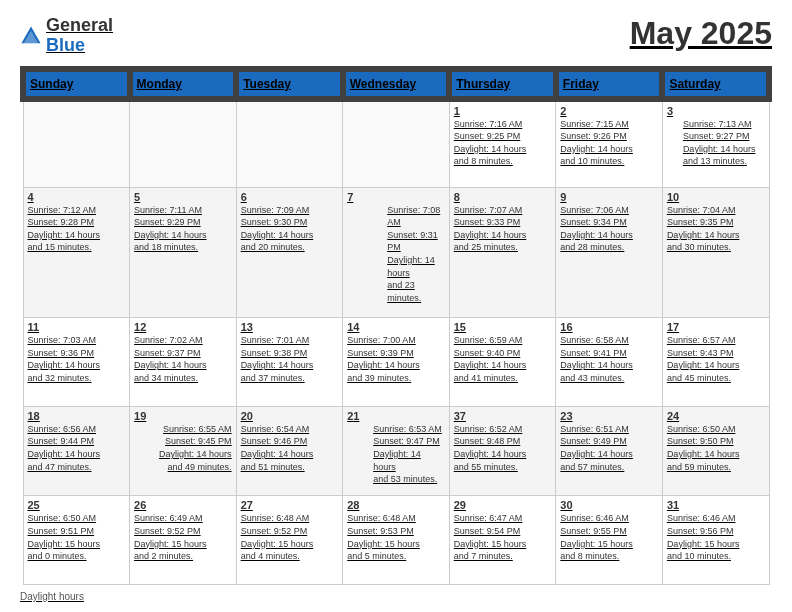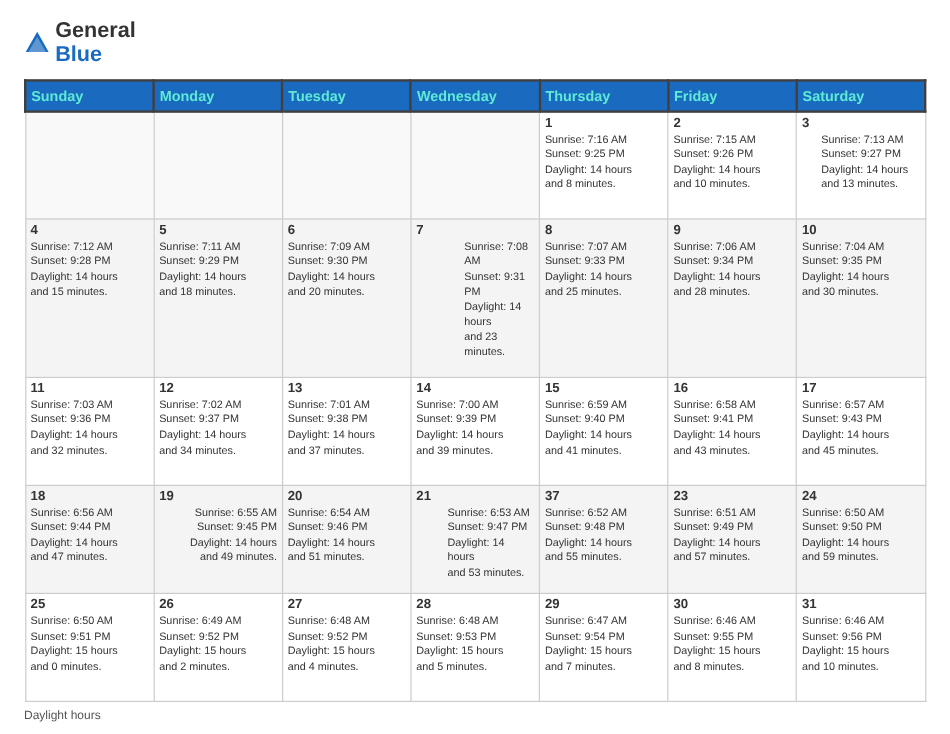--- a/index.html
+++ b/index.html
@@ -9,20 +9,21 @@
       width: 792px;
       height: 612px;
       overflow: hidden;
     }
     .page {
       width: 792px;
       height: 612px;
       padding: 16px 20px 10px 20px;
       display: flex;
       flex-direction: column;
+      text-decoration: underline;
     }
     .header {
       display: flex;
       justify-content: space-between;
       align-items: flex-start;
       margin-bottom: 10px;
     }
     .logo {
       display: flex;
       align-items: center;
@@ -54,26 +55,26 @@
     }
     .calendar {
       flex: 1;
       border: 1px solid #ccc;
       border-collapse: collapse;
       width: 100%;
       table-layout: fixed;
     }
     .calendar th {
       background: #1a6bbf;
-      color: #5eead4;
+      color: #000000;
       font-size: 12px;
       font-weight: bold;
       padding: 5px 4px;
       text-align: left;
-      border: 2px solid #404040;
+      border: 6px solid #404040;
     }
     .calendar td {
       border: 1px solid #ccc;
       vertical-align: top;
       padding: 3px 4px;
       font-size: 9.5px;
       color: #333;
       background: #fff;
       height: 82px;
     }
@@ -116,20 +117,21 @@
       <svg class="logo-icon" viewBox="0 0 30 30" xmlns="http://www.w3.org/2000/svg">
         <polygon points="15,2 28,25 2,25" fill="#1a6bbf"></polygon>
         <polygon points="15,8 25,25 5,25" fill="#fff" opacity="0.3"></polygon>
       </svg>
       <div class="logo-text">
         <span class="logo-general">General</span><br>
         <span class="logo-blue">Blue</span>
       </div>
     </div>
     <div class="title-block">
+      <div class="month-title">May 2025</div>
     </div>
   </div>
 
   <table class="calendar">
     <thead>
       <tr>
       <th>Sunday</th>
           <th>Monday</th>
           <th>Tuesday</th>
           <th>Wednesday</th>

